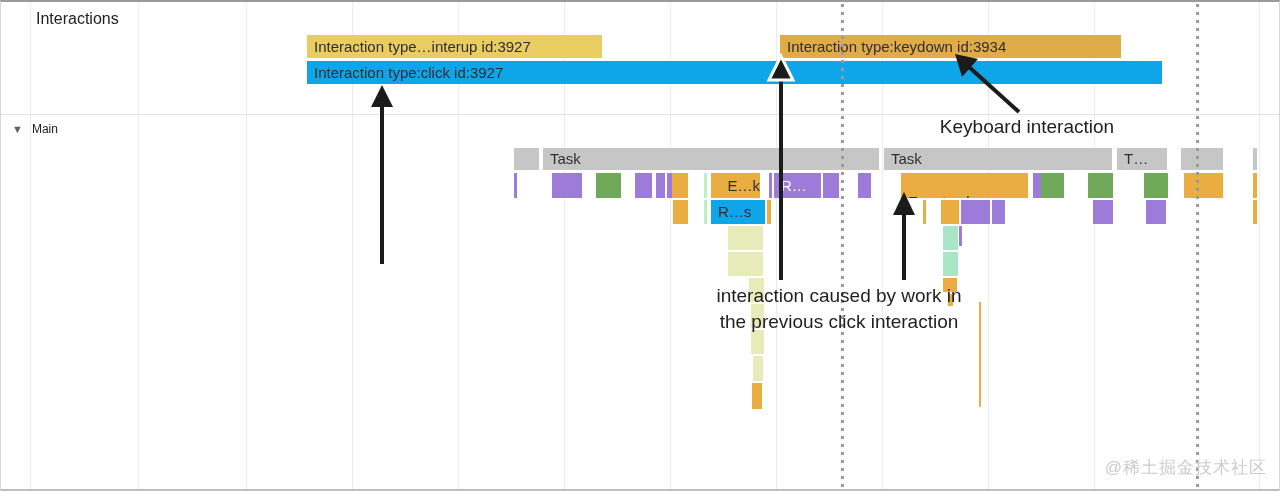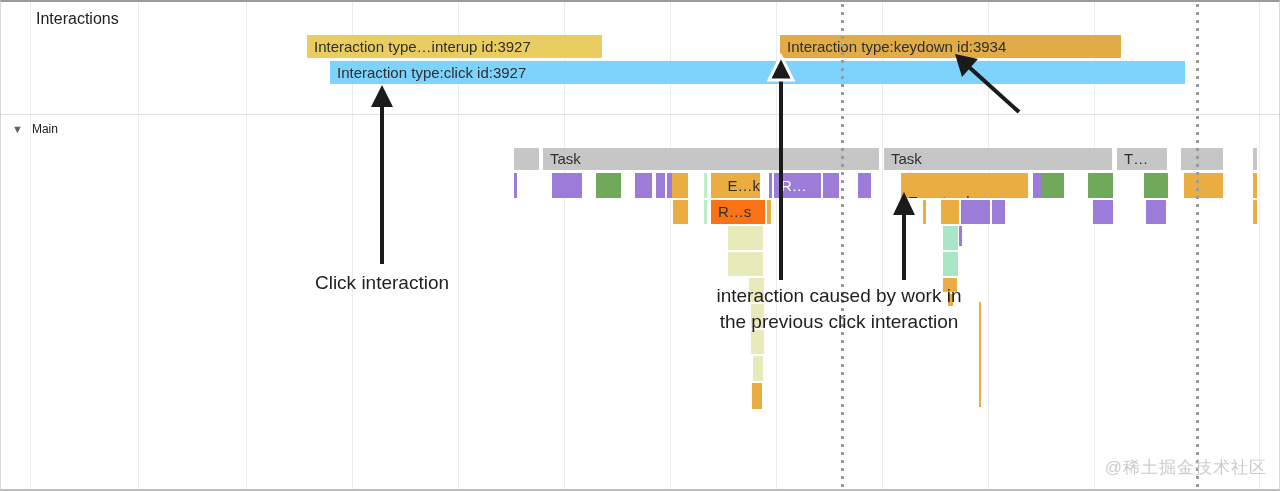--- a/index.html
+++ b/index.html
@@ -57,21 +57,21 @@
 
   <div class="main-header">
     <span class="tri">▼</span>
     <span class="lbl">Main</span>
   </div>
 
   <div id="bars">
       <div class="bar" style="left: 306px; top: 33px; width: 295px; height: 23px; background: rgb(233, 205, 96);">
         <span class="bar-label" style="line-height: 23px;">Interaction type…interup id:3927</span>
       </div>
-      <div class="bar" style="left: 306px; top: 59px; width: 855px; height: 23px; background: #7dd3fc; margin-left: 23px;">
+      <div class="bar" style="left: 306px; top: 59px; width: 855px; height: 23px; background: #0ea5e9;">
         <span class="bar-label" style="line-height: 23px;">Interaction type:click id:3927</span>
       </div>
       <div class="bar" style="left: 779px; top: 33px; width: 341px; height: 23px; background: rgb(225, 171, 71);">
         <span class="bar-label" style="line-height: 23px;">Interaction type:keydown id:3934</span>
       </div>
       <div class="bar" style="left: 513px; top: 146px; width: 25px; height: 22px; background: rgb(198, 198, 198);"></div>
       <div class="bar" style="left: 542px; top: 146px; width: 336px; height: 22px; background: rgb(198, 198, 198);">
         <span class="bar-label" style="line-height: 22px;">Task</span>
       </div>
       <div class="bar" style="left: 883px; top: 146px; width: 228px; height: 22px; background: rgb(198, 198, 198);">
@@ -103,21 +103,21 @@
         <span class="bar-label" style="line-height: 25px; margin-top: 16px;">Event…down</span>
       </div>
       <div class="bar" style="left: 1032px; top: 171px; width: 8px; height: 25px; background: rgb(156, 124, 216);"></div>
       <div class="bar" style="left: 1040px; top: 171px; width: 23px; height: 25px; background: rgb(113, 169, 90);"></div>
       <div class="bar" style="left: 1087px; top: 171px; width: 25px; height: 25px; background: rgb(113, 169, 90);"></div>
       <div class="bar" style="left: 1143px; top: 171px; width: 24px; height: 25px; background: rgb(113, 169, 90);"></div>
       <div class="bar" style="left: 1183px; top: 171px; width: 39px; height: 25px; background: rgb(233, 173, 65);"></div>
       <div class="bar" style="left: 1252px; top: 171px; width: 4px; height: 25px; background: rgb(233, 173, 65);"></div>
       <div class="bar" style="left: 672px; top: 198px; width: 15px; height: 24px; background: rgb(233, 173, 65);"></div>
       <div class="bar" style="left: 703px; top: 198px; width: 3px; height: 24px; background: rgb(191, 238, 196);"></div>
-      <div class="bar" style="left: 710px; top: 198px; width: 54px; height: 24px; background: #f97316;">
+      <div class="bar" style="left: 710px; top: 198px; width: 54px; height: 24px; background: #0ea5e9;">
         <span class="bar-label" style="line-height: 24px;">R…s</span>
       </div>
       <div class="bar" style="left: 766px; top: 198px; width: 4px; height: 24px; background: rgb(233, 173, 65);"></div>
       <div class="bar" style="left: 922px; top: 198px; width: 3px; height: 24px; background: rgb(233, 173, 65);"></div>
       <div class="bar" style="left: 940px; top: 198px; width: 18px; height: 24px; background: rgb(233, 173, 65);"></div>
       <div class="bar" style="left: 960px; top: 198px; width: 29px; height: 24px; background: rgb(156, 124, 216);"></div>
       <div class="bar" style="left: 991px; top: 198px; width: 13px; height: 24px; background: rgb(156, 124, 216);"></div>
       <div class="bar" style="left: 1092px; top: 198px; width: 20px; height: 24px; background: rgb(156, 124, 216);"></div>
       <div class="bar" style="left: 1145px; top: 198px; width: 20px; height: 24px; background: rgb(156, 124, 216);"></div>
       <div class="bar" style="left: 1252px; top: 198px; width: 4px; height: 24px; background: rgb(233, 173, 65);"></div>
@@ -147,22 +147,22 @@
       <polygon points="381,83 370,105 392,105" stroke="none"></polygon>
       <line x1="780" y1="76" x2="780" y2="278"></line>
       <polygon points="780,54 768,78 792,78" stroke="#ffffff" stroke-width="3"></polygon>
       <line x1="903" y1="211" x2="903" y2="278"></line>
       <polygon points="903,190 892,213 914,213" stroke="none"></polygon>
       <line x1="968" y1="65" x2="1018" y2="110"></line>
       <polygon points="954,52 977,57 961,75" stroke="none"></polygon>
     </g>
   </svg>
 
-  <div class="annot" id="click-annot">Click interaction</div>
 
+  <div class="annot" id="keyboard-annot">Keyboard interaction</div>
 
   <div class="annot" id="input-delay-annot">
     <span>interaction caused by work in</span>
     <span>the previous click interaction</span>
   </div>
 
   <div class="watermark">@稀土掘金技术社区</div>
 
 </div>
 

